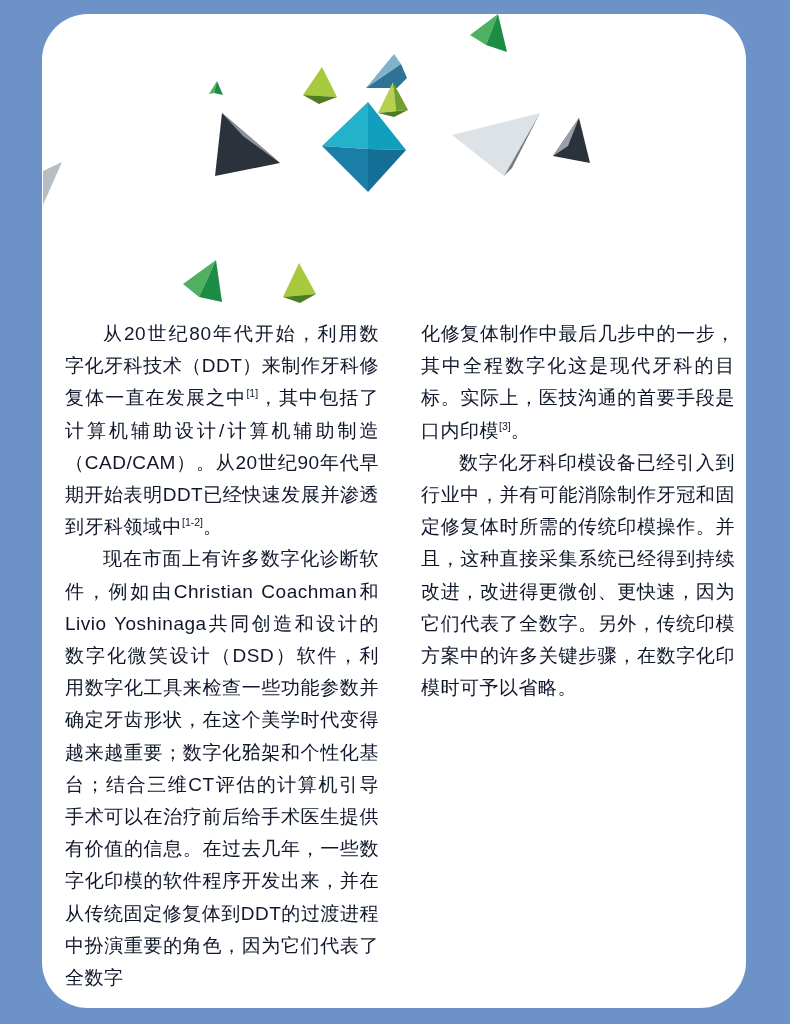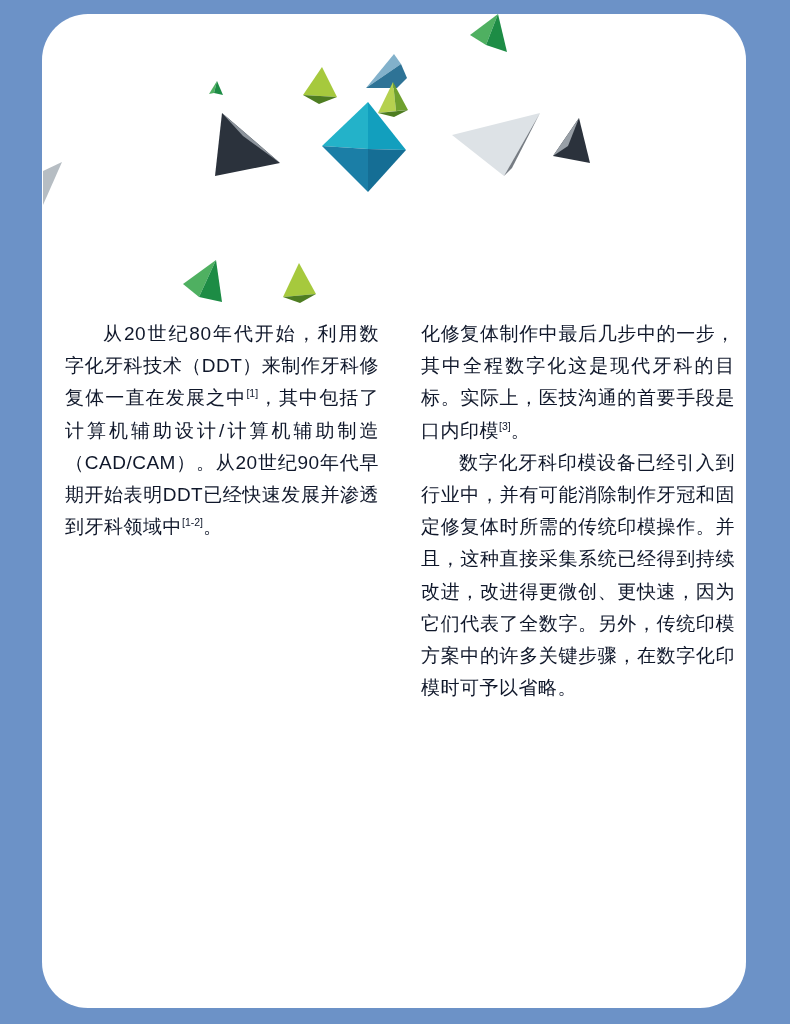--- a/index.html
+++ b/index.html
@@ -86,20 +86,21 @@
 
     <polygon points="216,260 199,297 183,284" fill="#4fb061"></polygon>
     <polygon points="216,260 222,302 199,297" fill="#1d8c45"></polygon>
 
     <polygon points="299,263 283,297 316,294" fill="#a6c93d"></polygon>
     <polygon points="283,297 316,294 300,303" fill="#4e7d21"></polygon>
   </svg>
 
   <div class="col col-left">
     <p class="para indent"><span>从20世纪80年代开始，利用数字化牙科技术（DDT）来制作牙科修复体一直在发展之中</span><sup class="cite">[1]</sup><span>，其中包括了计算机辅助设计/计算机辅助制造（CAD/CAM）。从20世纪90年代早期开始表明DDT已经快速发展并渗透到牙科领域中</span><sup class="cite">[1-2]</sup><span>。</span></p>
+    <p class="para indent"><span>现在市面上有许多数字化诊断软件，例如由Christian Coachman和Livio Yoshinaga共同创造和设计的数字化微笑设计（DSD）软件，利用数字化工具来检查一些功能参数并确定牙齿形状，在这个美学时代变得越来越重要；数字化𬌗架和个性化基台；结合三维CT评估的计算机引导手术可以在治疗前后给手术医生提供有价值的信息。在过去几年，一些数字化印模的软件程序开发出来，并在从传统固定修复体到DDT的过渡进程中扮演重要的角色，因为它们代表了全数字</span></p>
   </div>
 
   <div class="col col-right">
     <p class="para"><span>化修复体制作中最后几步中的一步，其中全程数字化这是现代牙科的目标。实际上，医技沟通的首要手段是口内印模</span><sup class="cite">[3]</sup><span>。</span></p>
     <p class="para indent"><span>数字化牙科印模设备已经引入到行业中，并有可能消除制作牙冠和固定修复体时所需的传统印模操作。并且，这种直接采集系统已经得到持续改进，改进得更微创、更快速，因为它们代表了全数字。另外，传统印模方案中的许多关键步骤，在数字化印模时可予以省略。</span></p>
   </div>
 
 </div>
 
 </body></html>

